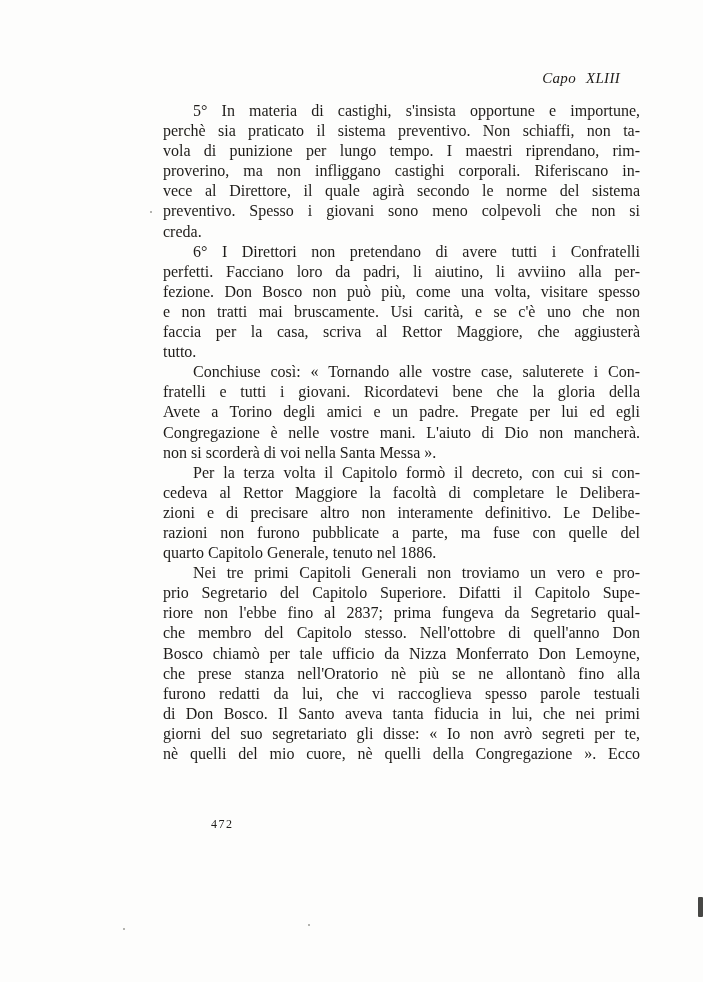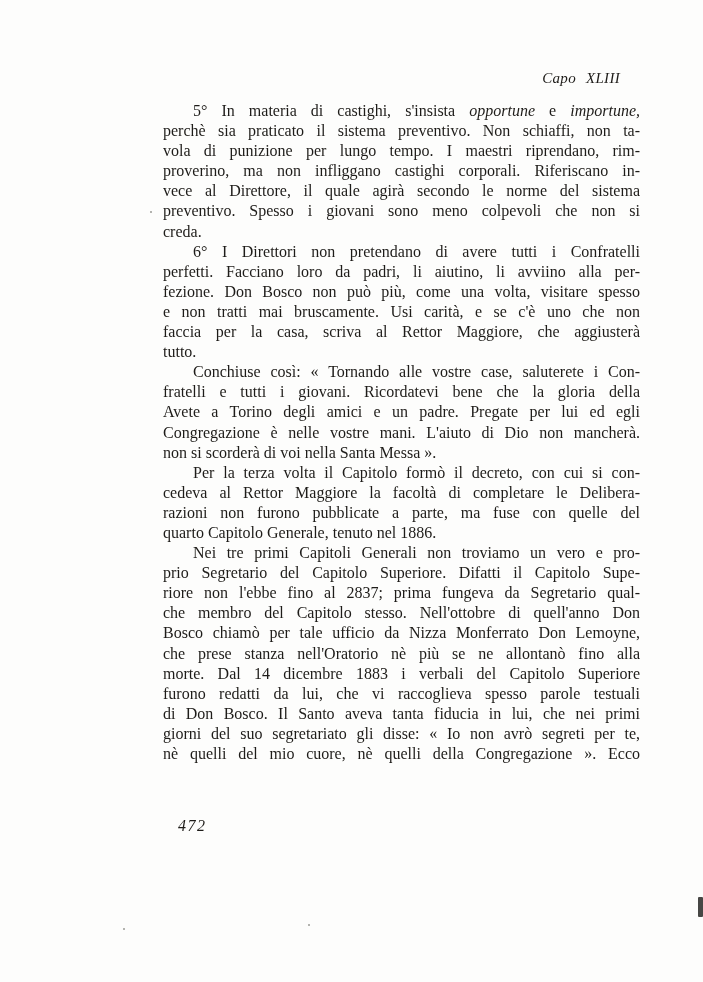--- a/index.html
+++ b/index.html
@@ -42,28 +42,26 @@
     overflow: hidden;
     white-space: normal;
   }
   .line.nojust {
     text-align-last: left;
   }
   .line.indent {
     text-indent: 30px;
   }
   .it {
-    font-style: italic;
   }
   .page-number {
     position: absolute;
     top: 817px;
-    left: 178px;
-    font-style: italic;
-    font-size: 16px;
+    left: 211px;
+    font-size: 12px;
     letter-spacing: 1.5px;
   }
   .scan-mark {
     position: absolute;
     left: 698px;
     top: 897px;
     width: 5px;
     height: 20px;
     background: #474745;
     border-radius: 1px;
@@ -98,29 +96,29 @@
     <div class="line"><span>e non tratti mai bruscamente. Usi carità, e se c'è uno che non</span></div>
     <div class="line"><span>faccia per la casa, scriva al Rettor Maggiore, che aggiusterà</span></div>
     <div class="line nojust"><span>tutto.</span></div>
     <div class="line indent"><span>Conchiuse così: « Tornando alle vostre case, saluterete i Con-</span></div>
     <div class="line"><span>fratelli e tutti i giovani. Ricordatevi bene che la gloria della</span></div>
     <div class="line"><span>Avete a Torino degli amici e un padre. Pregate per lui ed egli</span></div>
     <div class="line"><span>Congregazione è nelle vostre mani. L'aiuto di Dio non mancherà.</span></div>
     <div class="line nojust"><span>non si scorderà di voi nella Santa Messa ».</span></div>
     <div class="line indent"><span>Per la terza volta il Capitolo formò il decreto, con cui si con-</span></div>
     <div class="line"><span>cedeva al Rettor Maggiore la facoltà di completare le Delibera-</span></div>
+    <div class="line"><span>zioni e di precisare altro non interamente definitivo. Le Delibe-</span></div>
     <div class="line"><span>razioni non furono pubblicate a parte, ma fuse con quelle del</span></div>
     <div class="line nojust"><span>quarto Capitolo Generale, tenuto nel 1886.</span></div>
     <div class="line indent"><span>Nei tre primi Capitoli Generali non troviamo un vero e pro-</span></div>
     <div class="line"><span>prio Segretario del Capitolo Superiore. Difatti il Capitolo Supe-</span></div>
     <div class="line"><span>riore non l'ebbe fino al 2837; prima fungeva da Segretario qual-</span></div>
     <div class="line"><span>che membro del Capitolo stesso. Nell'ottobre di quell'anno Don</span></div>
     <div class="line"><span>Bosco chiamò per tale ufficio da Nizza Monferrato Don Lemoyne,</span></div>
     <div class="line"><span>che prese stanza nell'Oratorio nè più se ne allontanò fino alla</span></div>
-    <div class="line"><span>morte. Dal 14 dicembre 1883 i verbali del Capitolo Superiore</span></div>
     <div class="line"><span>furono redatti da lui, che vi raccoglieva spesso parole testuali</span></div>
     <div class="line"><span>di Don Bosco. Il Santo aveva tanta fiducia in lui, che nei primi</span></div>
     <div class="line"><span>giorni del suo segretariato gli disse: « Io non avrò segreti per te,</span></div>
     <div class="line"><span>nè quelli del mio cuore, nè quelli della Congregazione ». Ecco</span></div>
   </div>
 
 <div class="page-number">472</div>
 
 <div class="scan-mark"></div>
 <div class="speck s1"></div>

